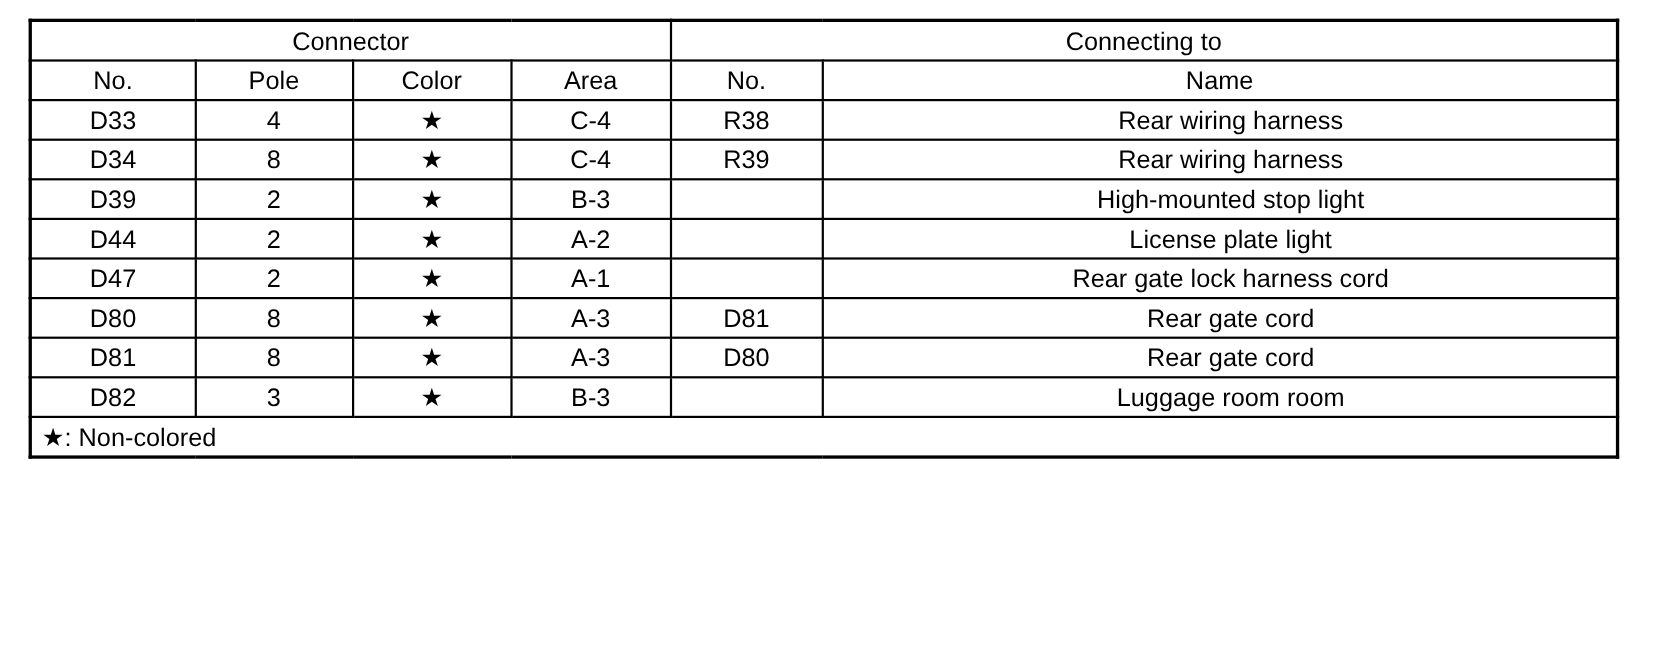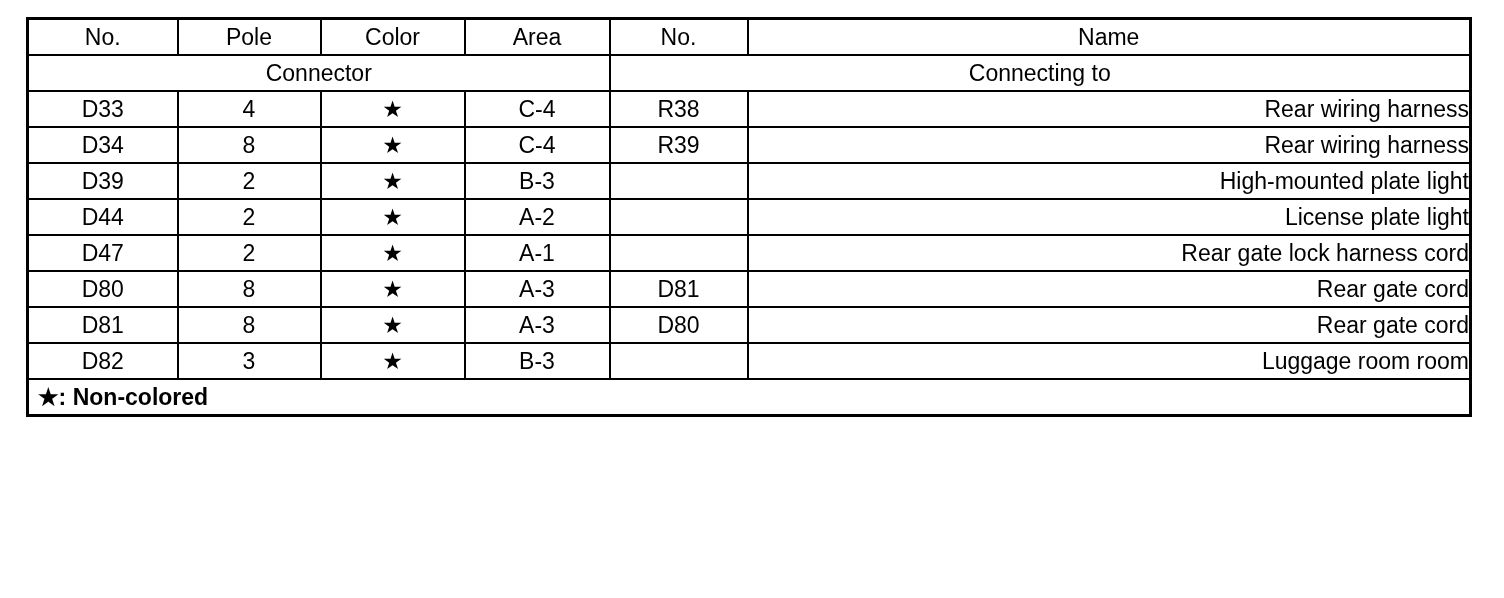--- a/index.html
+++ b/index.html
@@ -30,56 +30,55 @@
     font-size: 23px;
     line-height: 1;
     text-align: center;
     vertical-align: middle;
     padding: 0;
     height: 34px;
     white-space: nowrap;
     overflow: hidden;
   }
   table.wire-table td.name-cell {
-    text-align: right;
+    text-align: center;
     padding-left: 20px;
   }
   table.wire-table td.footnote-cell {
     text-align: left;
     padding-left: 9px;
-    font-weight: bold;
   }
   .star {
     font-size: 24px;
   }
 </style>
 </head>
 <body>
 
 <table class="wire-table">
   <colgroup>
     <col style="width:150px">
     <col style="width:143px">
     <col style="width:144px">
     <col style="width:145px">
     <col style="width:138px">
     <col>
   </colgroup>
   <thead>
     <tr>
+      <th colspan="4">Connector</th>
+      <th colspan="2">Connecting to</th>
+    </tr>
+    <tr>
       <th>No.</th>
       <th>Pole</th>
       <th>Color</th>
       <th>Area</th>
       <th>No.</th>
       <th>Name</th>
-    </tr>
-    <tr>
-      <th colspan="4">Connector</th>
-      <th colspan="2">Connecting to</th>
     </tr>
   </thead>
   <tbody>
     <tr>
       <td>D33</td>
       <td>4</td>
       <td class="star">★</td>
       <td>C-4</td>
       <td>R38</td>
       <td class="name-cell">Rear wiring harness</td>
@@ -91,21 +90,21 @@
       <td>C-4</td>
       <td>R39</td>
       <td class="name-cell">Rear wiring harness</td>
     </tr>
     <tr>
       <td>D39</td>
       <td>2</td>
       <td class="star">★</td>
       <td>B-3</td>
       <td></td>
-      <td class="name-cell">High-mounted plate light</td>
+      <td class="name-cell">High-mounted stop light</td>
     </tr>
     <tr>
       <td>D44</td>
       <td>2</td>
       <td class="star">★</td>
       <td>A-2</td>
       <td></td>
       <td class="name-cell">License plate light</td>
     </tr>
     <tr>

